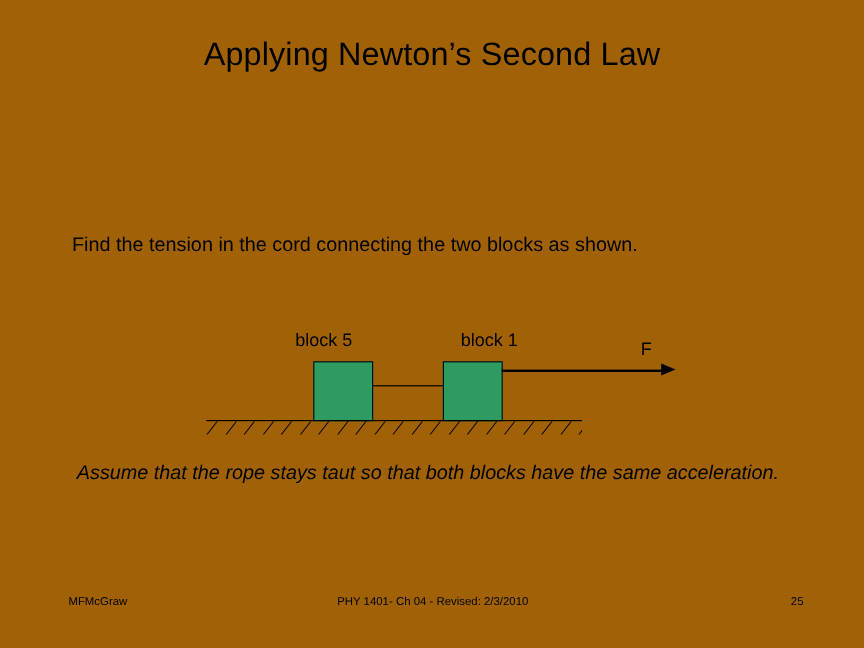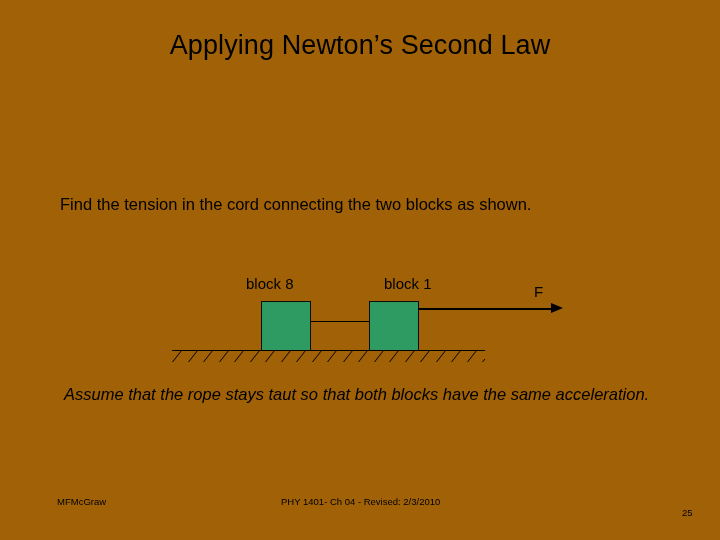--- a/index.html
+++ b/index.html
@@ -162,35 +162,35 @@
   .footer-text {
     position: absolute;
     font-size: 9.5px;
     line-height: 13px;
     color: #000000;
     white-space: nowrap;
     padding-left: 19px;
   }
   .footer-left   { left: 38px;  top: 0; }
   .footer-center { left: 262px; top: 0; }
-  .footer-right  { left: 663px; top: 0; margin-top: 11px; }
+  .footer-right  { left: 640px; top: 0; }
 </style>
 </head>
 <body>
 
 <div class="slide">
 
   <div class="slide-title">Applying Newton’s Second Law</div>
 
 
   <div class="para para-2">Find the tension in the cord connecting the two blocks as shown.</div>
 
   <div class="figure">
 
-    <div class="blk-label label-block2">block 8</div>
+    <div class="blk-label label-block2">block 5</div>
 
     <div class="blk-label label-block1">block 1</div>
 
     <div class="blk-label label-force">F</div>
 
     <div class="block block-2"></div>
     <div class="block block-1"></div>
 
     <div class="cord"></div>
 

